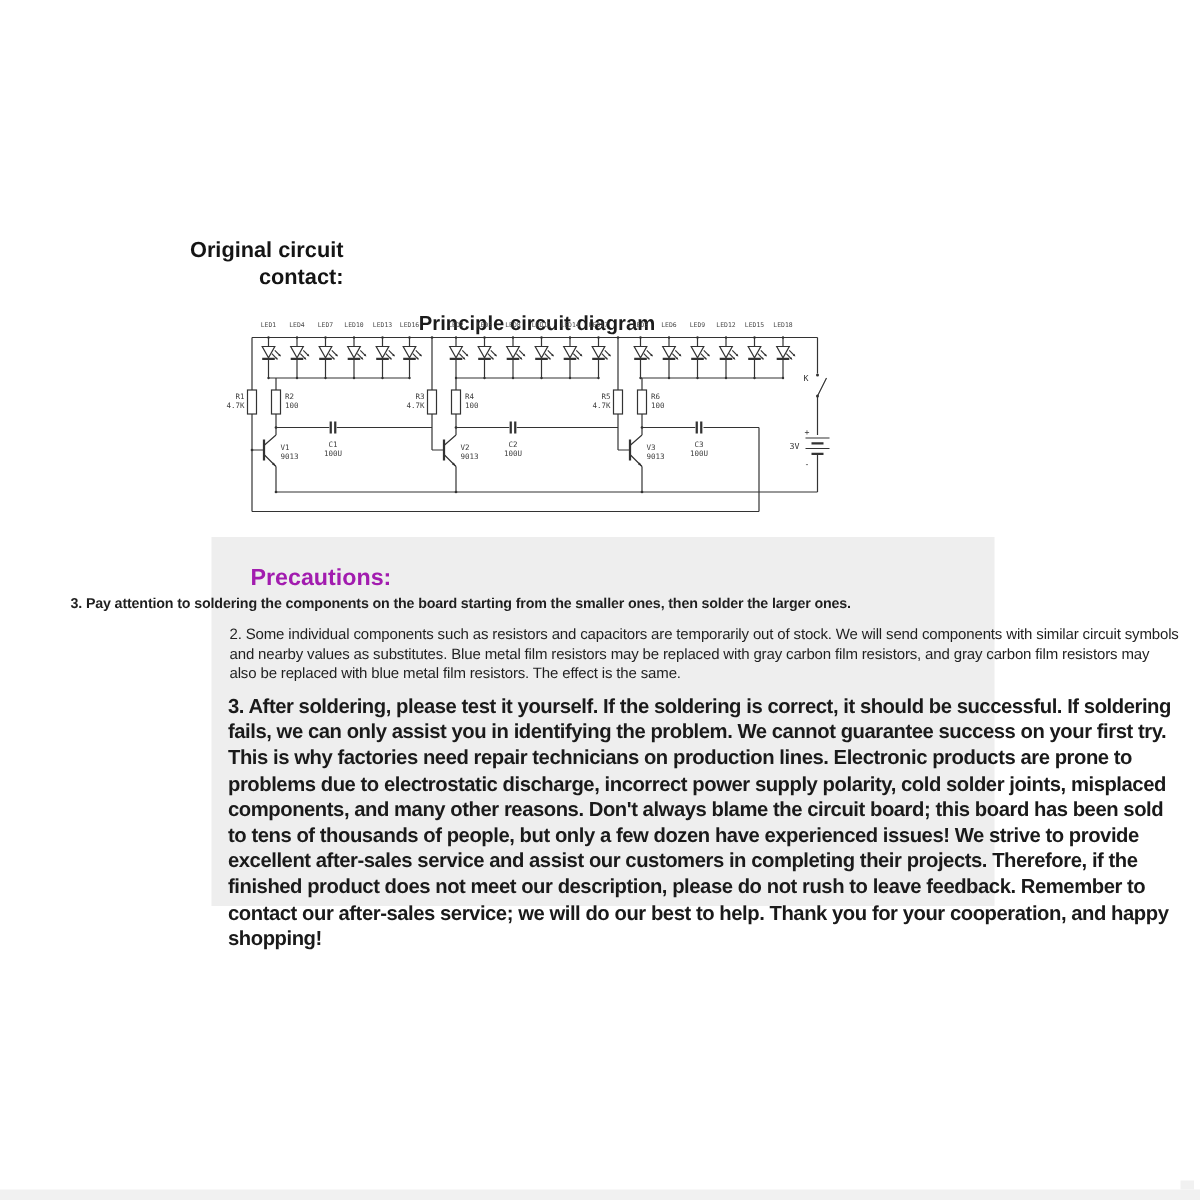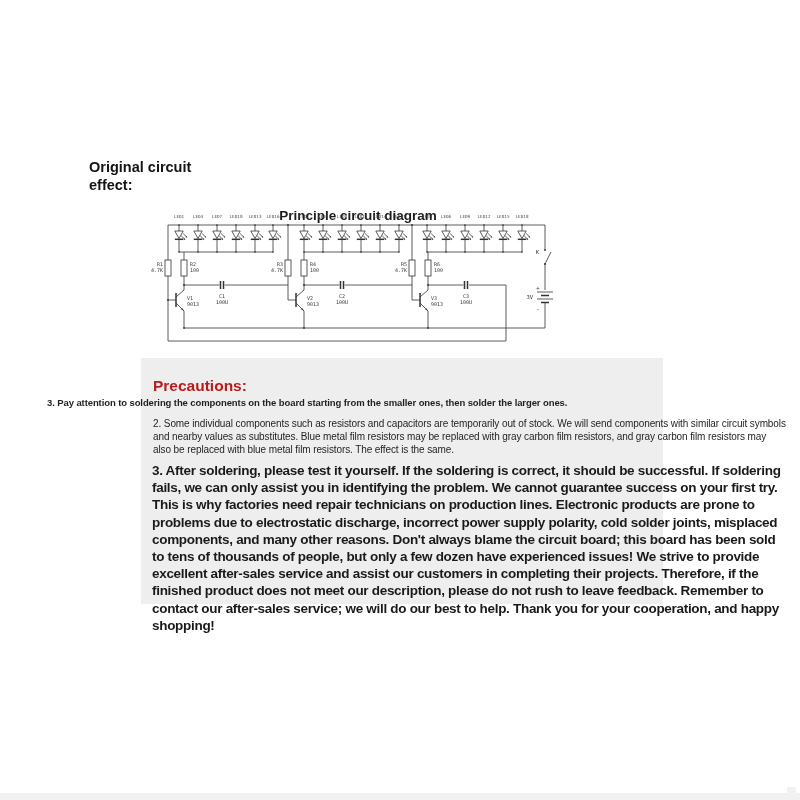--- a/index.html
+++ b/index.html
@@ -1,53 +1,53 @@
 <!DOCTYPE html>
 <html><head>
 <meta charset="utf-8">
 <style>
   * { margin:0; padding:0; box-sizing:border-box; }
   html,body { width:800px; height:800px; background:#ffffff; overflow:hidden;
               font-family:"Liberation Sans", sans-serif; position:relative; }
   .abs { position:absolute; }
 
-  .original-label { left:89px; top:159px; width:140px; text-align:left;
+  .original-label { left:89px; top:159px; width:140px; text-align:right;
                     font-size:14.5px; font-weight:700; line-height:17.5px; color:#141414; }
   .principle-title { left:258px; top:189px; width:200px; text-align:center;
                      font-size:13.5px; font-weight:700; color:#1c1c1c;margin-top:19px; }
 
   .circuit-svg { left:141px; top:208px; width:419px; height:140px; }
   .w  { fill:none; stroke:#333; stroke-width:0.8; }
   .wt { fill:none; stroke:#333; stroke-width:1.5; }
   .rb { fill:#ffffff; stroke:#333; stroke-width:0.8; }
   .dot { fill:#333; }
   .tri { fill:none; stroke:#333; stroke-width:0.8; }
   .ah { fill:#333; stroke:none; }
   .ct { font-family:"DejaVu Sans Mono", monospace; font-size:4.3px; fill:#4a4a4a; }
   .cc { font-family:"DejaVu Sans Mono", monospace; font-size:5px;   fill:#3c3c3c; }
   .cb { font-family:"DejaVu Sans Mono", monospace; font-size:5.5px; fill:#333; }
 
   .gray-panel { left:141px; top:358px; width:522px; height:246px; background:#eeeeee; }
-  .prec-heading { left:153px; top:377px; font-size:15.5px; font-weight:700; color:#b91c1c; }
+  .prec-heading { left:167px; top:377px; font-size:15.5px; font-weight:700; color:#a21caf; }
   .prec-item1 { left:47px;  top:397px; width:560px; font-size:9.5px;  font-weight:700;
                 color:#1f1f1f; letter-spacing:-0.1px; }
   .prec-item2 { left:153px; top:417px; width:633px; font-size:10px;   font-weight:400;
                 color:#1f1f1f; line-height:13px; letter-spacing:-0.1px; }
   .prec-item3 { left:152px; top:462px; width:633px; font-size:13.5px; font-weight:700;
                 color:#1a1a1a; line-height:17.2px; letter-spacing:-0.3px; }
 
   .bottom-strip { left:0; top:793px; width:800px; height:7px; background:#f1f1f1; }
   .bottom-notch { left:787px; top:787px; width:9px; height:6px; background:#f1f1f1; }
 </style>
 </head>
 <body>
 
 <div class="abs original-label">
   <div>Original circuit</div>
-  <div>effect:</div>
+  <div>contact:</div>
 </div>
 
 <div class="abs principle-title">Principle circuit diagram</div>
 
 <svg class="abs circuit-svg" viewBox="0 0 419 140">
   <defs>
     <g id="ledsym">
       <circle cx="0" cy="17" r="0.8" class="dot"></circle>
       <line x1="0" y1="17" x2="0" y2="23" class="w"></line>
       <polygon points="-4.2,23 4.2,23 0,30.5" class="tri"></polygon>

